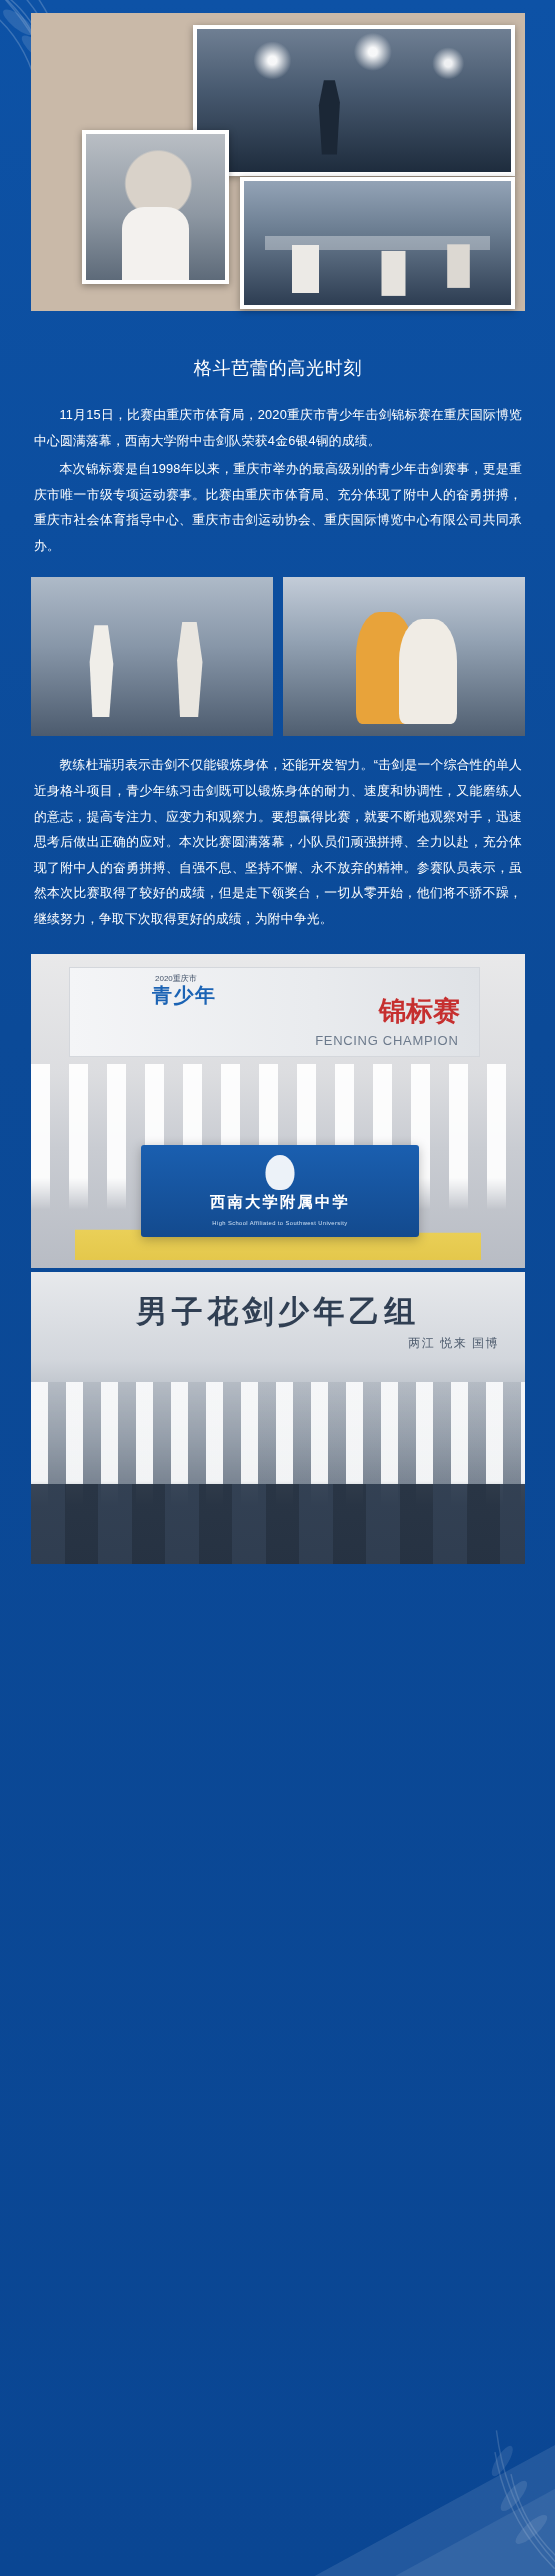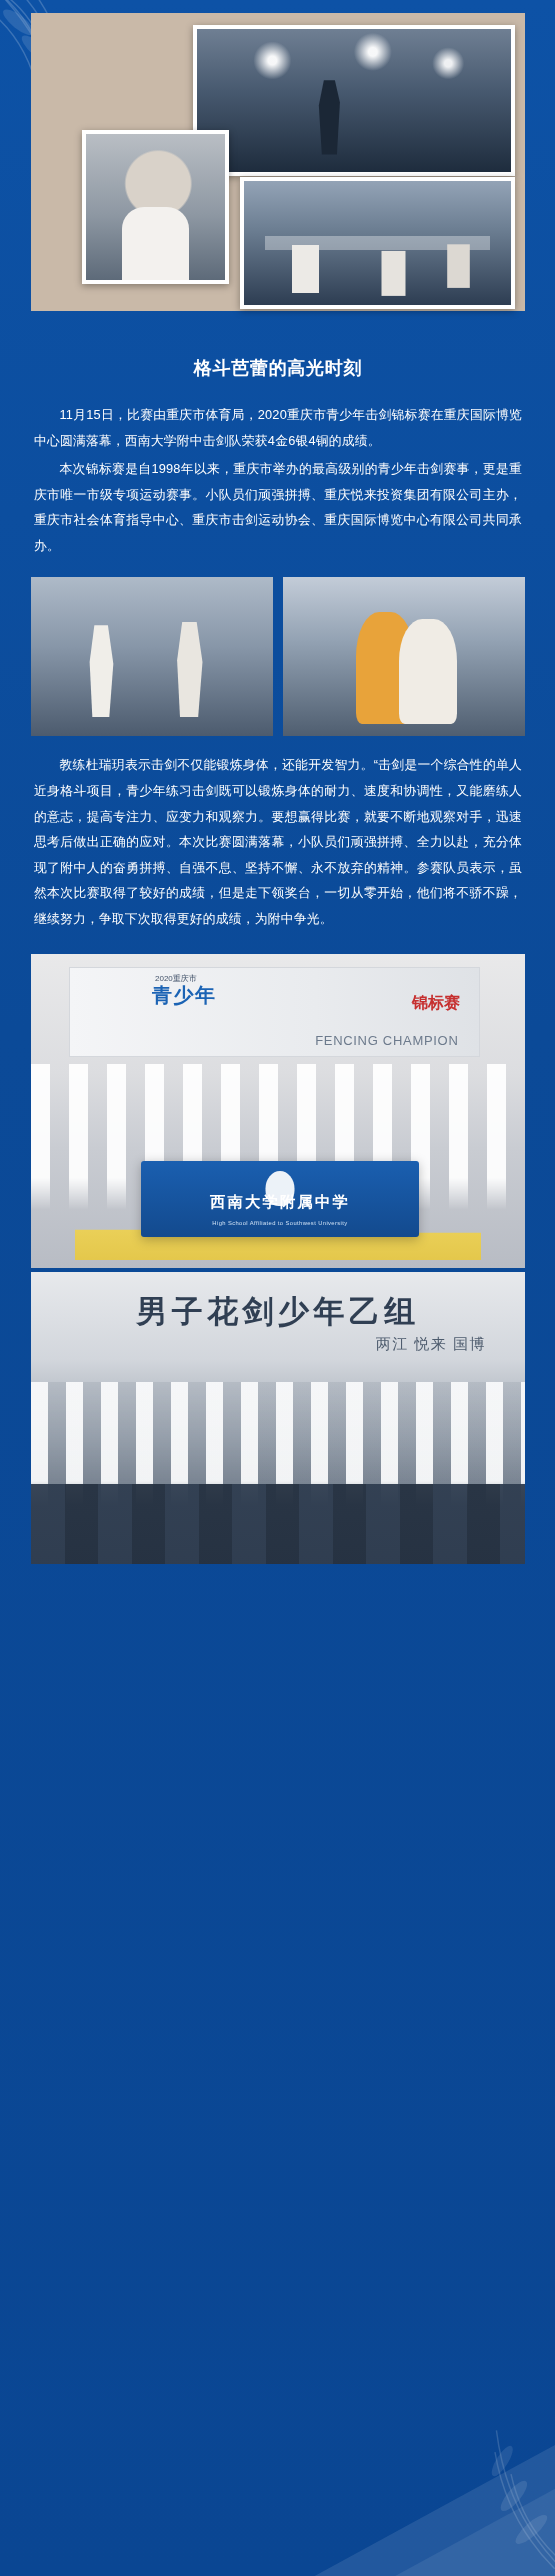--- a/index.html
+++ b/index.html
@@ -118,21 +118,21 @@
     background: #eceae6;
     box-shadow: 88px 4.4px 0 -1.5px #e6e3de, 153px -2.9px 0 -2.2px #dcd8d2;
   }
 
   
   .headline {
     margin: 45px 0 22px 0;
     text-align: center;
     color: #ffffff;
     font-size: 18px;
-    font-weight: bold;
+    font-weight: normal;
     letter-spacing: 0.7px;
   }
 
   
   .body-block {
     color: #ffffff;
     font-size: 12.8px;
     line-height: 2.0;
     letter-spacing: 0.2px;
     text-align: justify;
@@ -220,21 +220,21 @@
     letter-spacing: 1.5px;
   }
   .podium-banner .bn-sub {
     position: absolute; left: 85px; top: 5.8px;
     color: #44546b;
     font-size: 8px;
   }
   .podium-banner .bn-right {
     position: absolute; right: 19px; top: 25px;
     color: #c62f2f;
-    font-size: 16px;
+    font-size: 27px;
     font-weight: bold;
   }
   .podium-banner .bn-en {
     position: absolute; right: 20.5px; bottom: 7.3px;
     color: #6c7a8c;
     font-size: 13px;
     letter-spacing: 0.7px;
   }
   .podium-people {
     position: absolute; left: 0; right: 0; top: 110px; height: 146px;
@@ -246,21 +246,21 @@
     -webkit-mask-image: linear-gradient(180deg, #000 0 78%, transparent 100%);
   }
   .podium-steps {
     position: absolute; left: 44px; right: 44px; bottom: 7.3px; height: 51px;
     background: linear-gradient(180deg, #f1d65a 0%, #e6c845 100%);
     clip-path: polygon(0 40%, 26% 40%, 26% 10%, 68% 10%, 68% 46%, 100% 46%, 100% 100%, 0 100%);
     opacity: .95;
   }
   .podium-flag {
     position: absolute; left: 110px; bottom: 31px;
-    width: 278px; height: 76px;
+    width: 278px; height: 92px;
     background: linear-gradient(180deg, #1a5fb0 0%, #134a8e 100%);
     border-radius: 2.9px;
     box-shadow: 0 2.9px 10.2px rgba(0,0,0,.25);
   }
   .podium-flag .flag-cn {
     position: absolute; left: 0; right: 0; bottom: 23.4px;
     text-align: center;
     color: #ffffff;
     font-size: 15.3px;
     font-weight: bold;
@@ -291,23 +291,23 @@
   .hall-title {
     position: absolute; left: 0; right: 0; top: 19px;
     text-align: center;
     color: #223247;
     font-size: 31px;
     font-weight: bold;
     letter-spacing: 4.4px;
     opacity: .92;
   }
   .hall-sub {
-    position: absolute; right: 39px; top: 63px;
+    position: absolute; right: 26px; top: 63px;
     color: #4d5b6d;
-    font-size: 15px;
+    font-size: 12px;
     letter-spacing: 1.5px;
     margin-left: 40px;
   }
   .hall-crowd {
     position: absolute; left: 0; right: 0; top: 110px; height: 124px;
     background:
       repeating-linear-gradient(90deg,
         rgba(248,249,250,.95) 0 17.5px,
         rgba(120,132,148,.18) 17.5px 35px);
     mask-image: linear-gradient(180deg, #000 0 80%, transparent 100%);
@@ -372,21 +372,21 @@
     </div>
     <div class="ph ph-c framed">
       <div class="img-hall"></div>
     </div>
   </div>
 
   <div class="headline">格斗芭蕾的高光时刻</div>
 
   <div class="body-block">
     <p>11月15日，比赛由重庆市体育局，2020重庆市青少年击剑锦标赛在重庆国际博览中心圆满落幕，西南大学附中击剑队荣获4金6银4铜的成绩。</p>
-    <p>本次锦标赛是自1998年以来，重庆市举办的最高级别的青少年击剑赛事，更是重庆市唯一市级专项运动赛事。小队员们顽强拼搏、重庆悦来投资集团有限公司主办，重庆市社会体育指导中心、重庆市击剑运动协会、重庆国际博览中心有限公司共同承办。</p>
+    <p>本次锦标赛是自1998年以来，重庆市举办的最高级别的青少年击剑赛事，更是重庆市唯一市级专项运动赛事。比赛由重庆市体育局、充分体现了附中人的奋勇拼搏，重庆市社会体育指导中心、重庆市击剑运动协会、重庆国际博览中心有限公司共同承办。</p>
   </div>
 
   <div class="row-2">
     <div class="cell">
       <div class="img-match"></div>
     </div>
     <div class="cell">
       <div class="img-hug"></div>
     </div>
   </div>

